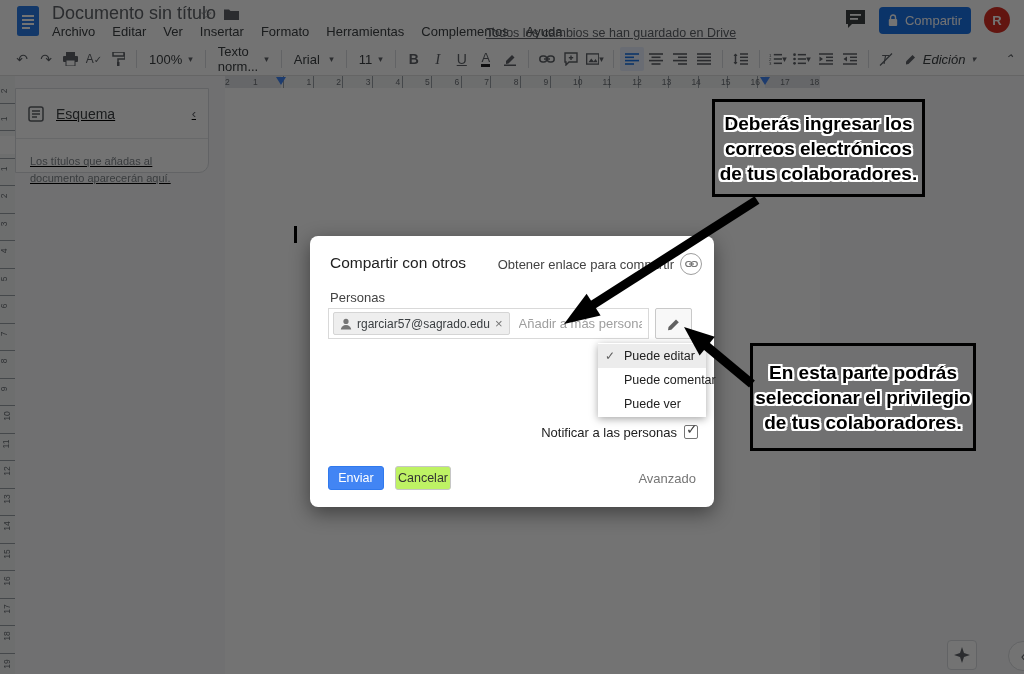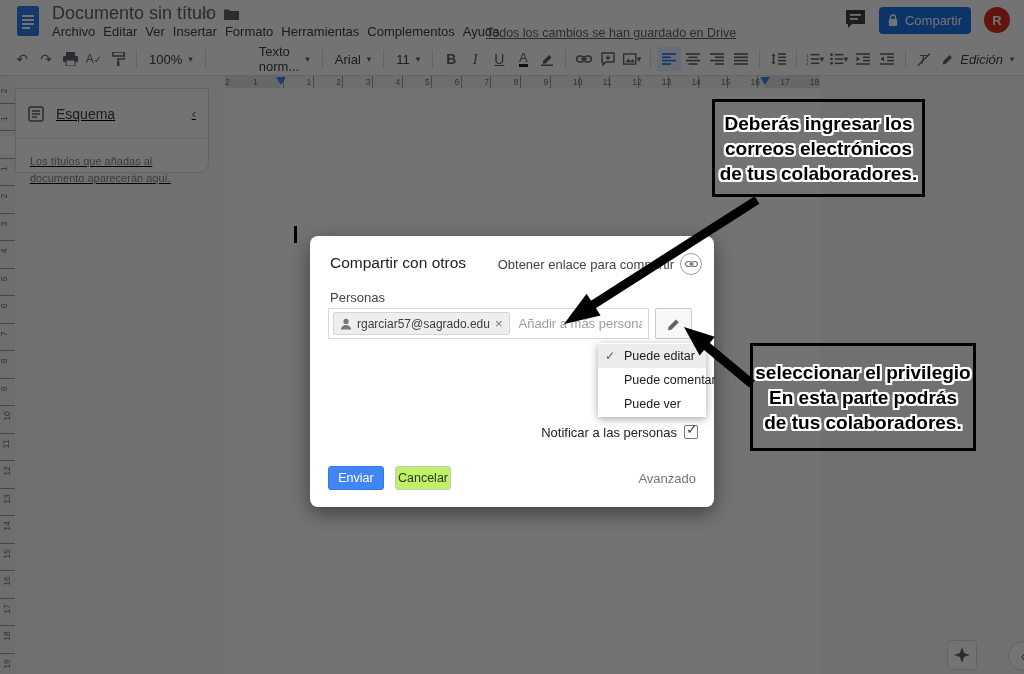--- a/index.html
+++ b/index.html
@@ -5,21 +5,21 @@
   html,body{margin:0;padding:0;background:#333;}
   *{box-sizing:border-box;font-family:"Liberation Sans",sans-serif;}
   #app{position:relative;width:1024px;height:674px;background:#fff;overflow:hidden;}
 
   
   .header{position:absolute;left:0;top:0;width:1024px;height:43px;background:#fff;}
   .docs-logo{position:absolute;left:16px;top:6px;width:24px;height:30px;}
   .doc-title{position:absolute;left:52px;top:3px;font-size:18px;color:#5f6368;}
   .title-star{position:absolute;left:200px;top:6px;font-size:14px;color:#5f6368;}
   .title-folder{position:absolute;left:224px;top:8px;}
-  .menu-bar{position:absolute;left:52px;top:24px;display:flex;gap:8px;align-items:center;}
+  .menu-bar{position:absolute;left:52px;top:24px;display:flex;gap:17px;align-items:center;}
   .menu-item{font-size:13px;color:#3c4043;cursor:default;}
   .saved-status{position:absolute;left:486px;top:26px;font-size:12.5px;color:#5f6368;text-decoration:underline;}
   .comment-header-btn{position:absolute;left:845px;top:9px;}
   .share-btn{position:absolute;left:879px;top:7px;width:92px;height:27px;background:#1a73e8;border-radius:4px;color:#fff;
     display:flex;align-items:center;justify-content:center;gap:7px;font-size:13px;}
   .avatar{position:absolute;left:984px;top:7px;width:26px;height:26px;border-radius:50%;background:#d93025;color:#fff;
     display:flex;align-items:center;justify-content:center;font-size:13px;font-weight:bold;}
 
   
   .toolbar{position:absolute;left:0;top:43px;width:1024px;height:33px;background:#fff;border-bottom:1px solid #e0e0e0;
@@ -174,21 +174,21 @@
           <path d="M12 2 h1 v5 h-7 v3" fill="none" stroke="#5f6368" stroke-width="1.5"></path>
           <rect x="5" y="10" width="2.5" height="4" fill="#5f6368"></rect>
         </svg>
       </span>
     <span class="tsep"></span>
     <span class="tdd">
         <span>100%</span>
         <span class="caret">▾</span>
       </span>
     <span class="tsep"></span>
-    <span class="tdd" style="width:86px;justify-content:space-between;margin-left:41px;">
+    <span class="tdd" style="width:86px;justify-content:space-between;">
         <span>Texto norm...</span>
         <span class="caret">▾</span>
       </span>
     <span class="tsep"></span>
     <span class="tdd" style="width:92px;justify-content:space-between;">
         <span>Arial</span>
         <span class="caret">▾</span>
       </span>
     <span class="tsep"></span>
     <span class="tdd" style="width:44px;justify-content:space-between;">
@@ -493,18 +493,18 @@
     <path d="M752 384 L704 344" stroke="#000" stroke-width="9" fill="none"></path>
     <polygon points="684,327 714.8,336.8 699.6,355.4" fill="#000"></polygon>
   </svg>
 
   <div class="callout note1">
       <div class="callout-line">Deberás ingresar los</div>
       <div class="callout-line">correos electrónicos</div>
       <div class="callout-line">de tus colaboradores.</div>
     </div>
   <div class="callout note2">
+      <div class="callout-line">En esta parte podrás</div>
       <div class="callout-line">seleccionar el privilegio</div>
-      <div class="callout-line">En esta parte podrás</div>
       <div class="callout-line">de tus colaboradores.</div>
     </div>
 
 </div>
 
 </body></html>

